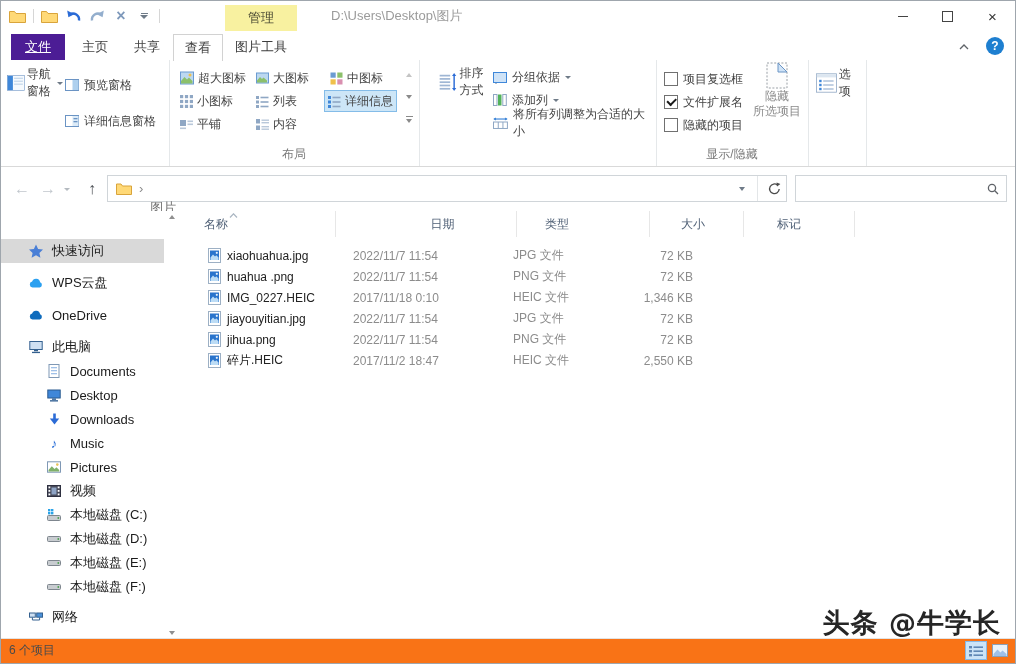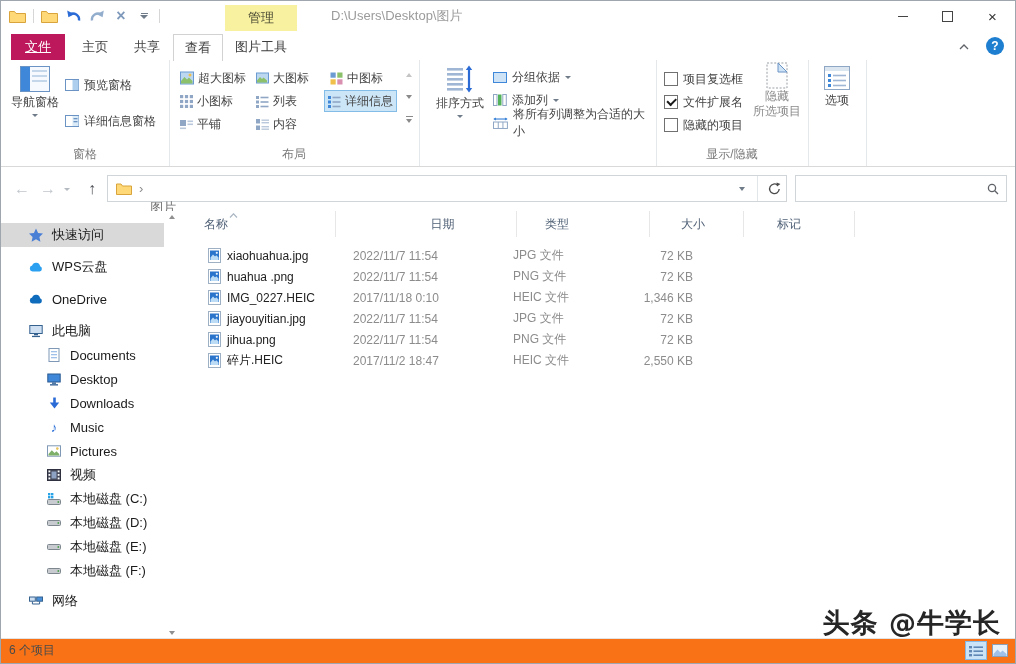--- a/index.html
+++ b/index.html
@@ -16,37 +16,37 @@
   .qdrop .bar{width:7px;height:1px;background:#6f7b88;}
   .manage{position:absolute;left:224px;top:4px;width:72px;height:26px;background:#f8f1a0;color:#4a4a33;font-size:13px;text-align:center;line-height:26px;}
   .tpath{position:absolute;left:330px;top:0;height:30px;line-height:30px;font-size:13px;color:#9b9b9b;}
   .wc{position:absolute;right:0;top:0;display:flex;}
   .wbtn{width:45px;height:30px;display:flex;align-items:center;justify-content:center;color:#333;font-size:15px;}
   .min-glyph{display:block;width:10px;height:1px;background:#444;}
   .max-glyph{display:block;width:9px;height:9px;border:1px solid #444;}
   
   .tabrow{position:absolute;left:0;top:30px;right:0;height:29px;background:#fff;border-bottom:1px solid #dcdcdc;}
   .tab{position:absolute;top:3px;height:26px;line-height:26px;text-align:center;font-size:13px;color:#444;}
-  .tab-file{left:10px;width:54px;background:#be185d;color:#fff;text-decoration:underline;}
+  .tab-file{left:10px;width:54px;background:#4c1d95;color:#fff;text-decoration:underline;}
   .tab-home{left:70px;width:48px;}
   .tab-share{left:122px;width:48px;}
   .tab-view{left:172px;width:50px;height:27px;background:#fff;border:1px solid #d2d2d2;border-bottom:none;box-sizing:border-box;z-index:2;}
   .tab-pic{left:224px;width:72px;color:#3d3d3d;}
   .collapse{position:absolute;right:46px;top:13px;}
   .help{position:absolute;right:11px;top:6px;width:18px;height:18px;border-radius:50%;background:#1e7fd0;color:#fff;font-size:12px;font-weight:bold;text-align:center;line-height:18px;}
   
   .ribbon{position:absolute;left:0;top:59px;right:0;height:106px;background:#fff;border-bottom:1px solid #d9d9d9;box-sizing:content-box;}
   .rgroup{position:absolute;top:0;bottom:0;border-right:1px solid #e5e8ea;}
   .g1{left:0;width:168px;}
   .g2{left:168px;width:250px;}
   .g3{left:418px;width:237px;}
   .g4{left:655px;width:152px;}
   .g5{left:807px;width:58px;border-right:1px solid #e5e8ea;}
   .glabel{position:absolute;bottom:3px;left:0;right:0;text-align:center;font-size:12px;color:#7a7a7a;}
-  .bigbtn{position:absolute;display:flex;flex-direction:column;align-items:center;gap:2px;font-size:12px;color:#444;}
+  .bigbtn{position:absolute;display:flex;align-items:center;gap:2px;font-size:12px;color:#444;}
   .bigbtn .tri{border-left-width:3px;border-right-width:3px;border-top-width:3px;margin-top:1px;}
   .smbtn{position:absolute;display:flex;align-items:center;gap:5px;font-size:12px;color:#444;height:18px;}
   .lo{position:absolute;display:flex;align-items:center;gap:4px;font-size:12px;color:#444;height:20px;padding:0 3px;}
   .lo.sel{background:#cde6f7;border:1px solid #84bce8;margin:-1px;}
   .sarr{position:absolute;left:234px;width:12px;height:14px;display:flex;align-items:center;justify-content:center;flex-direction:column;gap:1px;}
   .tri-up{width:0;height:0;border-left:3.5px solid transparent;border-right:3.5px solid transparent;border-bottom:4px solid #c4c4c4;}
   .tri-dn{width:0;height:0;border-left:3.5px solid transparent;border-right:3.5px solid transparent;border-top:4px solid #8a8a8a;}
   .mbar{width:7px;height:1px;background:#8a8a8a;margin-bottom:1px;}
   .cbrow{position:absolute;display:flex;align-items:center;gap:5px;font-size:12px;color:#444;height:18px;}
   .cbox{width:12px;height:12px;border:1px solid #707070;background:#fff;position:relative;flex:none;}
@@ -58,21 +58,21 @@
   .crumb{position:absolute;left:106px;top:8px;width:680px;height:27px;border:1px solid #d0d5d9;box-sizing:border-box;display:flex;align-items:center;}
   .crumb .chev{color:#8a8a8a;font-size:13px;margin:0 7px;}
   .crumb .loc{font-size:13px;color:#737373;margin-top:38px;}
   .crumb-right{position:absolute;right:0;top:0;height:25px;display:flex;align-items:center;}
   .crumb-right .dv{width:1px;height:25px;background:#e3e6e8;margin:0 4px;}
   .search{position:absolute;left:794px;top:8px;width:212px;height:27px;border:1px solid #d0d5d9;box-sizing:border-box;}
   .search input{position:absolute;left:6px;top:1px;right:26px;bottom:1px;border:none;outline:none;font-size:12px;font-family:inherit;background:transparent;}
   .search .mag{position:absolute;right:7px;top:7px;}
   
   .sidebar{position:absolute;left:0;top:210px;width:178px;bottom:24px;background:#fff;overflow:hidden;}
-  .sbitems{position:absolute;left:0;top:12px;right:15px;}
+  .sbitems{position:absolute;left:0;top:28px;right:15px;}
   .srow{display:flex;align-items:center;height:24px;font-size:13px;color:#1b1b1b;padding-left:28px;gap:9px;}
   .srow.child{padding-left:46px;}
   .srow.sel{background:#d9d9d9;}
   .sic{width:14px;height:14px;flex:none;display:flex;align-items:center;justify-content:center;}
   .sp8{height:8px;}.sp6{height:6px;}
   .sbar{position:absolute;right:1px;top:4px;bottom:4px;width:12px;display:flex;flex-direction:column;justify-content:space-between;align-items:center;}
   .sbar .tri-up{border-bottom-color:#8f8f8f;}
   .sbar .tri-dn{border-top-color:#8f8f8f;}
   
   .filearea{position:absolute;left:178px;top:210px;right:0;bottom:24px;background:#fff;}
@@ -185,21 +185,20 @@
       </div>
       <div class="smbtn" style="left:64px;top:52px;">
         <svg width="14" height="12" viewBox="0 0 14 12">
             <rect x="0.5" y="0.5" width="13" height="11" fill="#fff" stroke="#6b94c4"></rect>
             <rect x="7.5" y="1" width="6" height="10" fill="#dcebf8"></rect>
             <rect x="8.5" y="3" width="4" height="1.3" fill="#6b94c4"></rect>
             <rect x="8.5" y="6" width="4" height="1.3" fill="#6b94c4"></rect>
           </svg>
         <span>详细信息窗格</span>
       </div>
-      <div class="glabel">窗格</div>
     </div>
 
     <div class="rgroup g2">
       <div class="lo" style="left:8px;top:8px;">
         <svg width="14" height="14" viewBox="0 0 14 14">
             <rect x="0.5" y="1" width="13" height="12" fill="#bcd8f0" stroke="#6b9bd2"></rect>
             <path d="M1 10 l3.5-4 2.5 2.5 2-2 3.5 3.5 v2.5 H1z" fill="#8cc06b"></path>
             <circle cx="10" cy="4" r="1.5" fill="#f0c04a"></circle>
           </svg>
         <span>超大图标</span>
@@ -289,21 +288,21 @@
           <span class="tri-dn"></span>
         </div>
       <div class="sarr" style="top:52px;">
           <span class="mbar"></span>
           <span class="tri-dn"></span>
         </div>
       <div class="glabel">布局</div>
     </div>
 
     <div class="rgroup g3">
-      <div class="bigbtn" style="left:11px;top:5px;width:60px;">
+      <div class="bigbtn" style="left:20px;top:5px;width:60px;">
         <svg width="28" height="28" viewBox="0 0 28 28">
             <g fill="#9fb6d4">
               <rect x="1" y="3" width="16" height="2.6"></rect>
               <rect x="1" y="8" width="16" height="2.6"></rect>
               <rect x="1" y="13" width="16" height="2.6"></rect>
               <rect x="1" y="18" width="16" height="2.6"></rect>
               <rect x="1" y="23" width="16" height="2.6"></rect>
             </g>
             <line x1="23" y1="4" x2="23" y2="24" stroke="#2b6bd6" stroke-width="2.2"></line>
             <polygon points="23,0.5 19.8,5 26.2,5" fill="#2b6bd6"></polygon>

